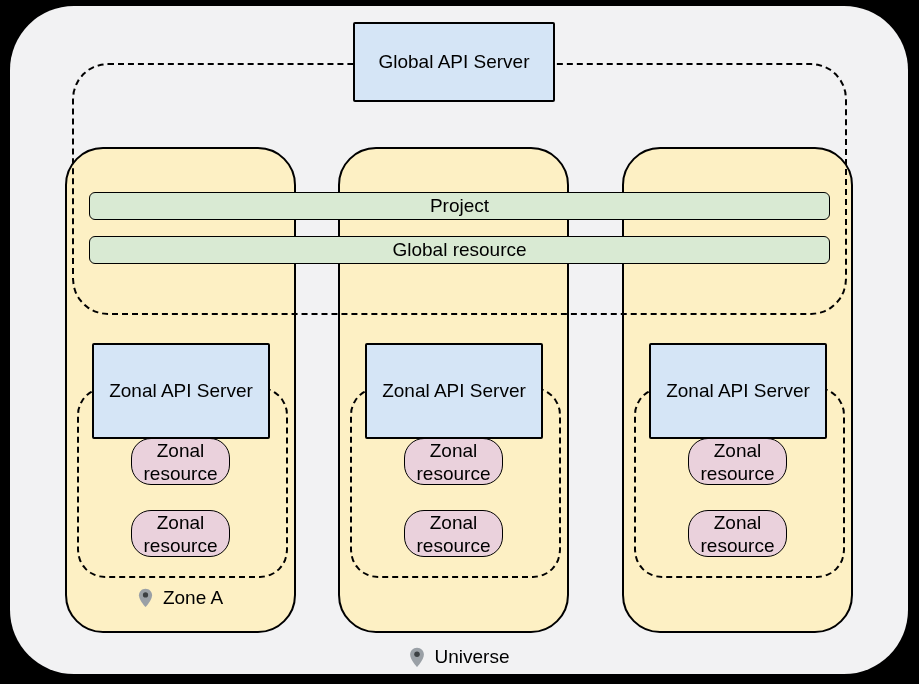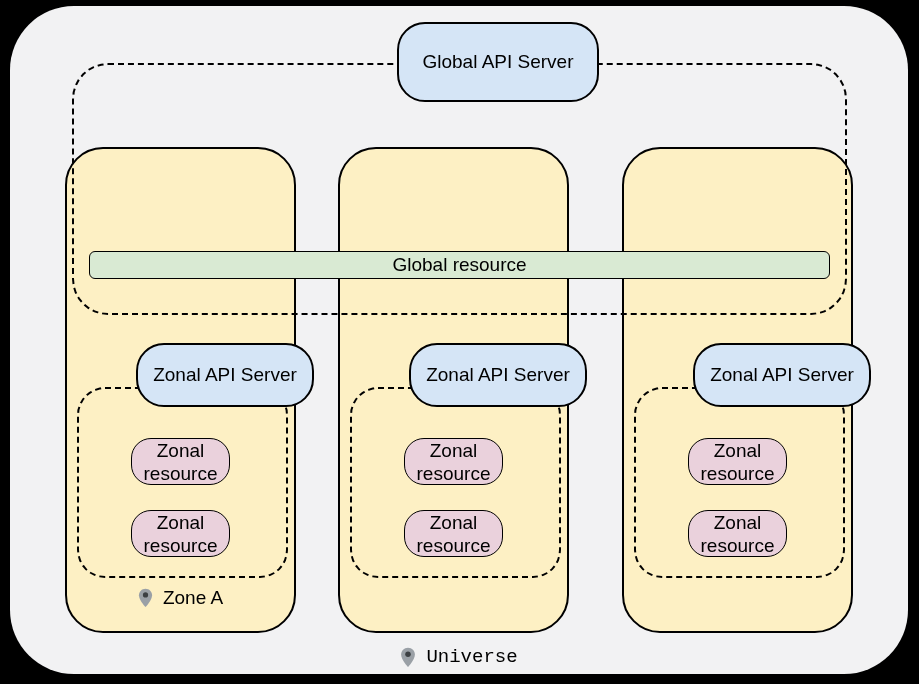--- a/index.html
+++ b/index.html
@@ -55,64 +55,66 @@
     background:var(--bar-fill);
     border:1.5px solid var(--stroke);
     border-radius:6px;
     z-index:4;
     display:flex;align-items:center;justify-content:center;
     font-size:19px;
   }
   .api-box{
     background:var(--api-fill);
     border:2px solid var(--stroke);
-    border-radius:28px;
+    border-radius:2px;
     z-index:5;
     display:flex;align-items:center;justify-content:center;
     font-size:19px;
     text-align:center;
-    margin-left:44px;
   }
   .global-api{left:353px;top:22px;width:202px;height:80px;}
-  .zonal-api{top:343px;width:178px;height:64px;}
+  .zonal-api{top:343px;width:178px;height:96px;}
   .resource-box{
     width:99px;height:47px;
     background:var(--resource-fill);
     border:1.5px solid var(--stroke);
     border-radius:20px;
     z-index:4;
     display:flex;align-items:center;justify-content:center;
     text-align:center;
     font-size:19px;line-height:23px;
   }
   .pin-label{
     height:28px;
     display:flex;align-items:center;justify-content:center;
     gap:10px;
     font-size:19px;
     z-index:6;
   }
   .zone-label{top:584px;width:231px;}
-  .universe-label{left:10px;top:642px;width:898px;height:30px;font-family:Liberation Mono, monospace;}
+  .universe-label{left:10px;top:642px;width:898px;height:30px;}
   .pin-icon{display:block;flex:0 0 auto;}
 </style>
 </head>
 <body>
 
 <div class="stage">
 
   <div class="abs universe-bg"></div>
 
   <div class="abs zone-col" style="left:65px"></div>
   <div class="abs zone-col" style="left:338px"></div>
   <div class="abs zone-col" style="left:622px"></div>
 
   <div class="abs global-dashed"></div>
 
-  <div class="abs bar" style="top:251px">
+  <div class="abs bar" style="top:192px">
+    <span>Project</span>
+  </div>
+  <div class="abs bar" style="top:236px">
     <span>Global resource</span>
   </div>
 
   <div class="abs api-box global-api">
     <span>Global API Server</span>
   </div>
 
   <div class="abs inner-dashed" style="left:77px"></div>
   <div class="abs api-box zonal-api" style="left:92px">
     <span>Zonal API Server</span>

